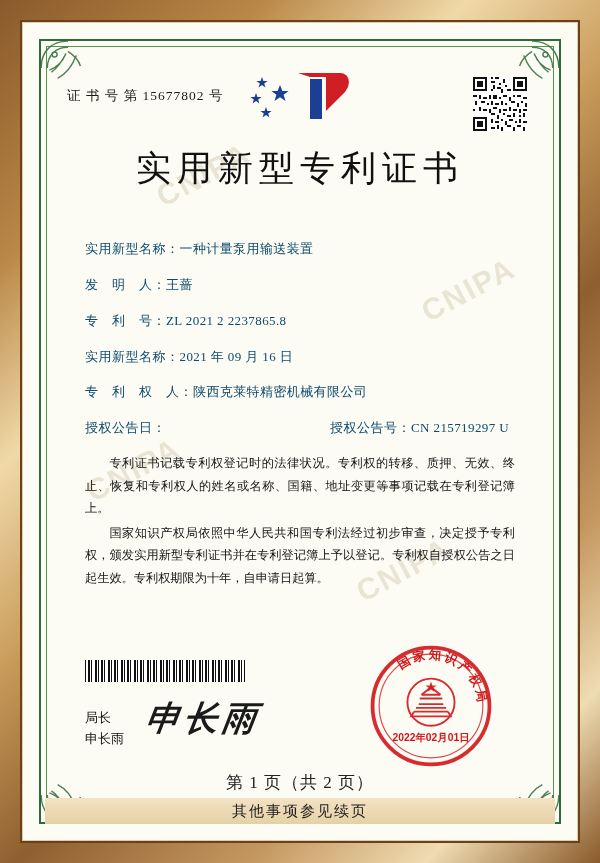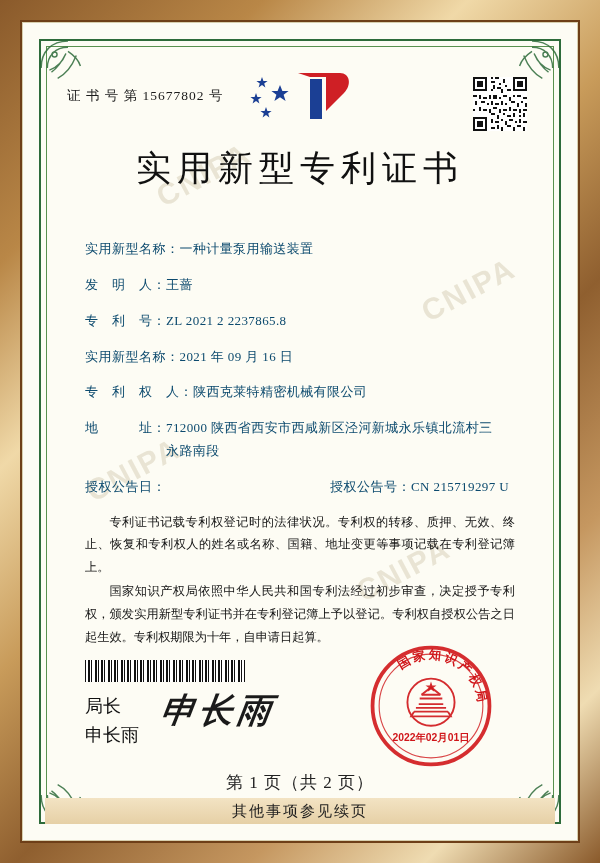--- a/index.html
+++ b/index.html
@@ -194,21 +194,21 @@
 
   
   .sig-block {
     position: absolute;
     left: 22px;
     bottom: 60px;
     display: flex;
     align-items: center;
   }
   .sig-labels {
-    font-size: 18px;
+    font-size: 13px;
     line-height: 1.6;
     color: #111;
     margin-top: 20px;
   }
   .sig-hand {
     margin-left: 22px;
     font-family: "Liberation Serif", "DejaVu Serif", serif;
     font-size: 34px;
     font-style: italic;
     font-weight: bold;
@@ -438,27 +438,20 @@
         <div class="field">
           <span class="f-label">实用新型名称：</span>
           <span class="f-value">2021 年 09 月 16 日</span>
         </div>
 
         <div class="field">
           <span class="f-label">专　利　权　人：</span>
           <span class="f-value">陕西克莱特精密机械有限公司</span>
         </div>
 
-        <div class="field">
-          <span class="f-label">地　　　址：</span>
-          <span class="f-value">
-            <span>712000 陕西省西安市西咸新区泾河新城永乐镇北流村三</span>
-            <span class="cont">永路南段</span>
-          </span>
-        </div>
 
         <div class="two-col">
           <div class="col left">
             <span class="f-label">授权公告日：</span>
           </div>
           <div class="col">
             <span class="f-label">授权公告号：</span>
             <span class="f-value">CN 215719297 U</span>
           </div>
         </div>

